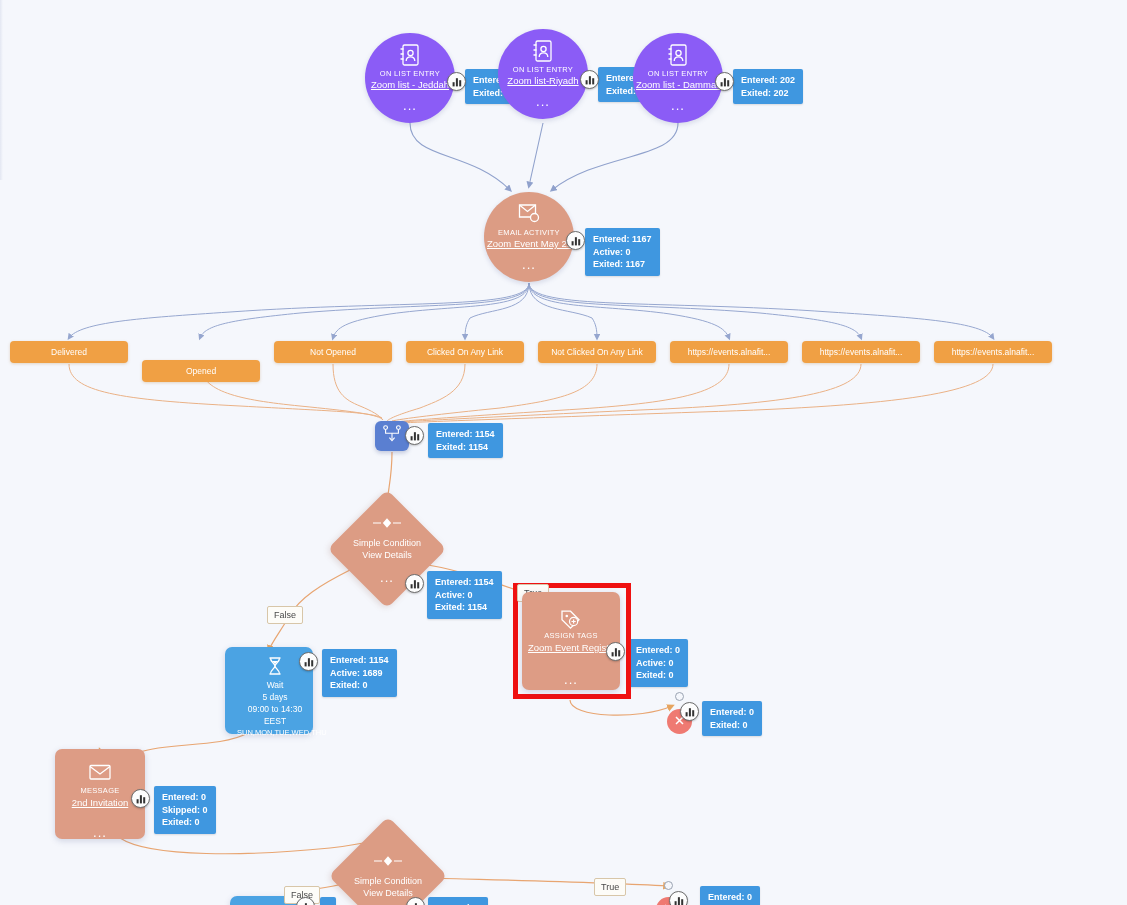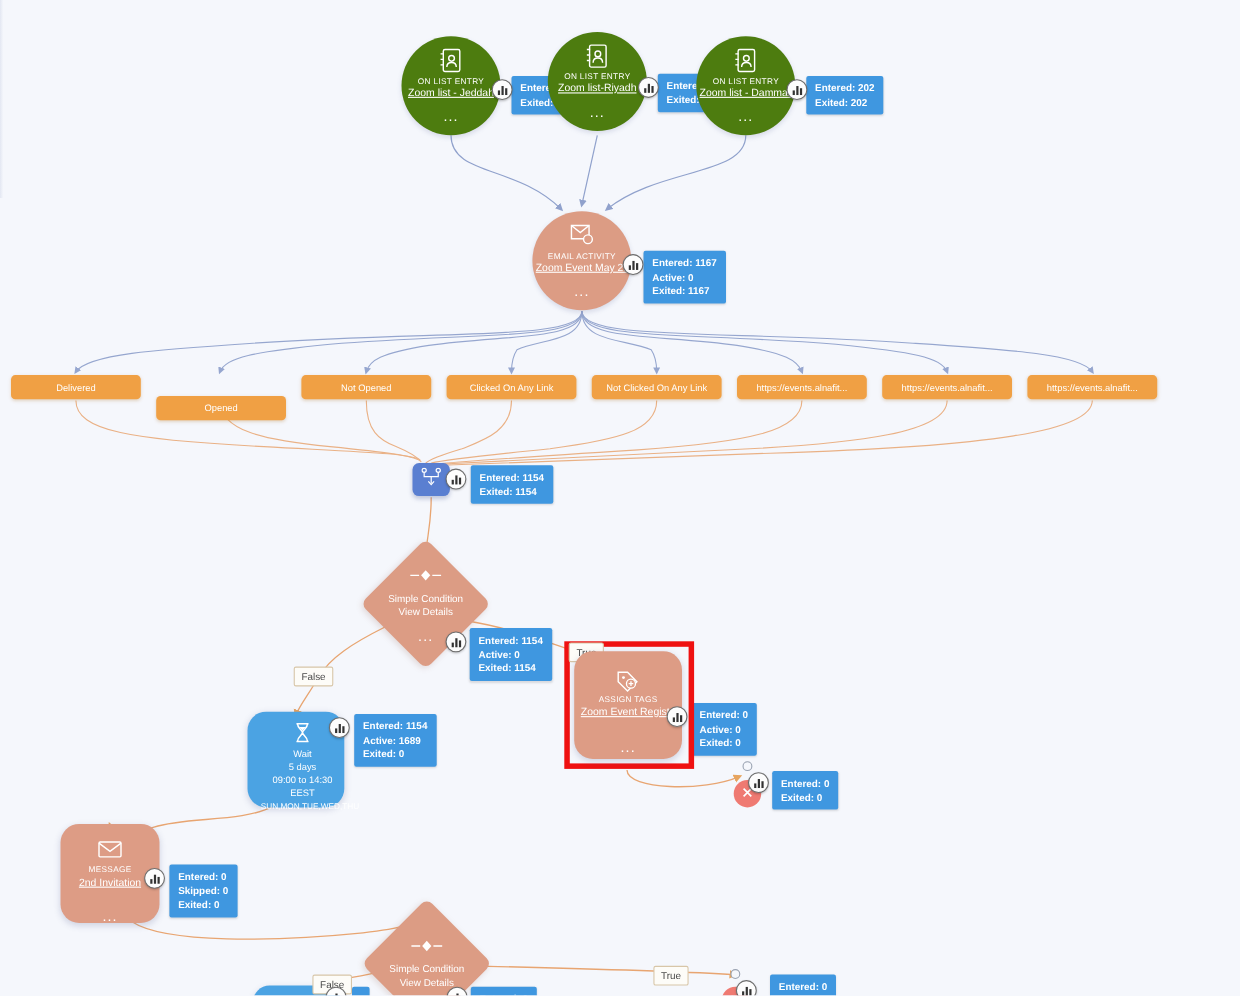--- a/index.html
+++ b/index.html
@@ -20,21 +20,21 @@
   .left-rail {
     position: absolute; left: 0; top: 0; width: 3px; height: 180px;
     background: linear-gradient(to right, #e3e7f2, rgba(245,247,252,0));
   }
 
   
   .circ-node {
     position: absolute;
     width: 90px; height: 90px;
     border-radius: 50%;
-    background: #4d7c0f;
+    background: #8b5cf6;
     color: #ffffff;
     text-align: center;
     box-shadow: 0 2px 5px rgba(90,100,150,.20);
     cursor: pointer;
   }
   .circ-node.email { background: #dc9c84; }
   .circ-node .n-icon { margin-top: 10px; height: 24px; }
   .circ-node .n-type {
     font-size: 7.5px; letter-spacing: .3px; margin-top: 2px;
     text-transform: uppercase; line-height: 10px;
@@ -119,21 +119,21 @@
     pointer-events: none;
   }
   .diamond-content .d-icon { margin-bottom: 3px; }
   .diamond-content .d-title { font-size: 9px; line-height: 12px; }
   .diamond-content .d-link { font-size: 9px; line-height: 12px; }
   .diamond-content .d-dots { font-size: 13px; line-height: 8px; margin-top: 13px; letter-spacing: 1px; }
 
   
   .rect-node {
     position: absolute;
-    border-radius: 17px;
+    border-radius: 7px;
     color: #ffffff;
     text-align: center;
     cursor: pointer;
     box-shadow: 0 2px 6px rgba(80,90,140,.22);
   }
   .rect-node.blue { background: #4ba3e3; }
   .rect-node.salmon { background: #dd9c85; }
   .rect-node .r-icon { margin-top: 16px; height: 22px; }
   .rect-node .r-type {
     font-size: 7.5px; letter-spacing: .3px; text-transform: uppercase; line-height: 11px;

